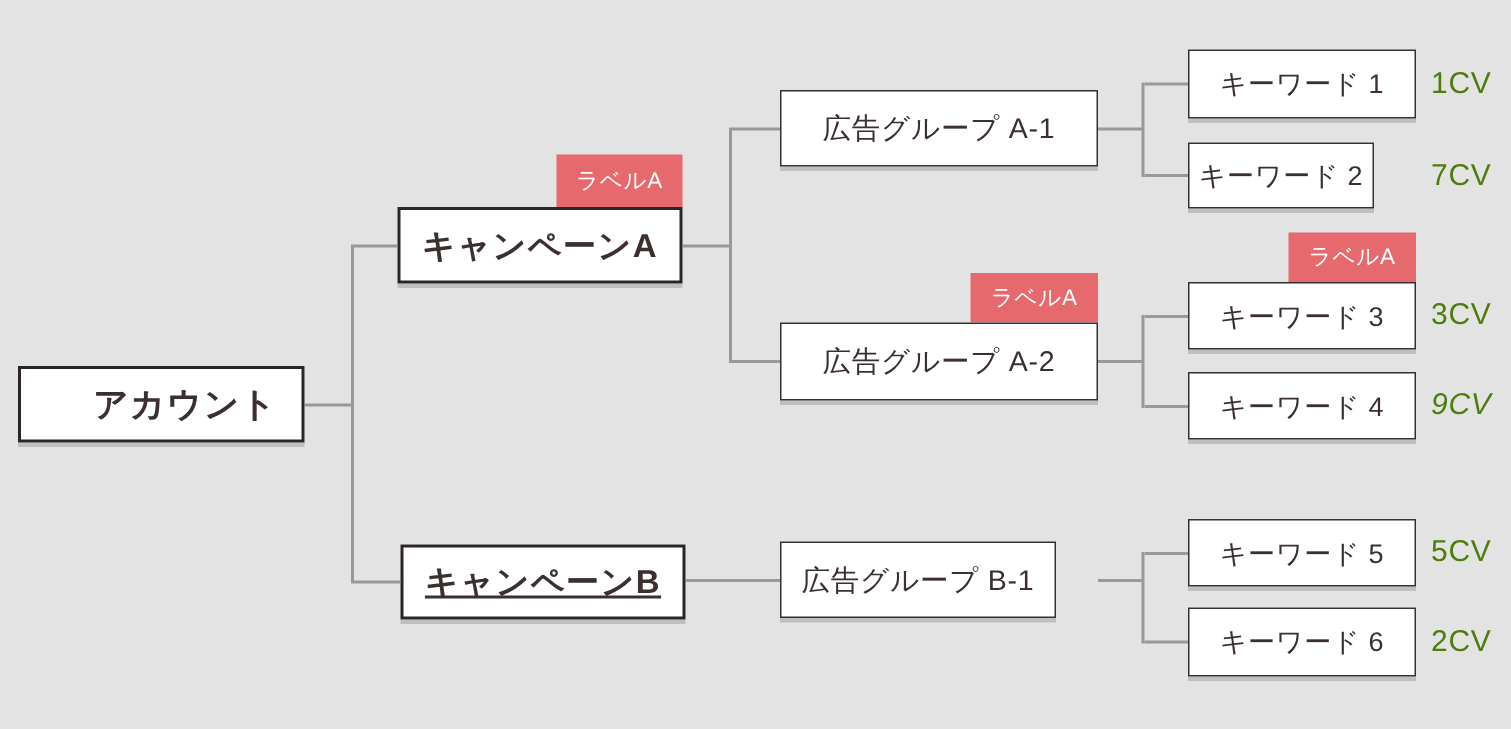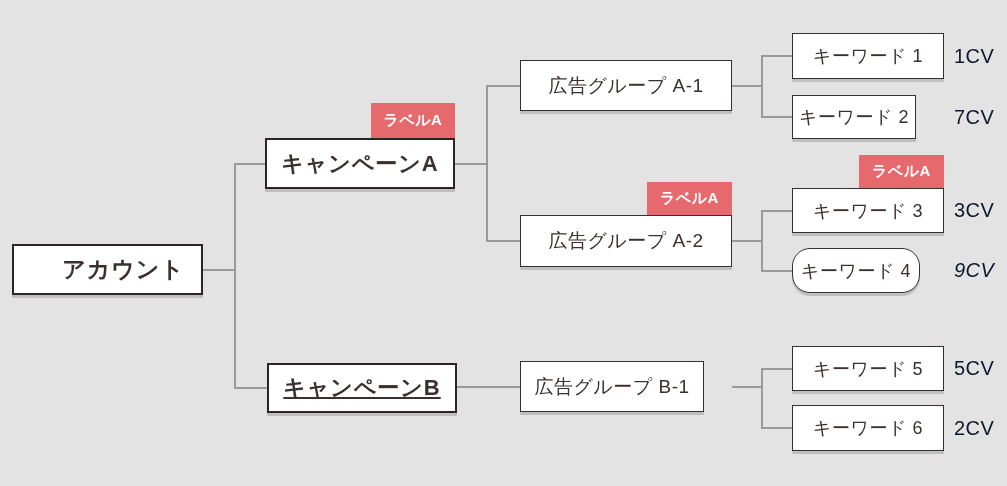--- a/index.html
+++ b/index.html
@@ -23,27 +23,27 @@
     white-space:nowrap;
   }
   .lvl-top{border:2px solid var(--box-border,#2b2525);font-weight:bold;font-size:23px;letter-spacing:1px;padding-left:32px;}
   .lvl-camp{border:2px solid var(--box-border,#2b2525);font-weight:bold;font-size:22px;letter-spacing:1px;}
   .lvl-adg{border:1.5px solid #352f2f;font-size:19px;letter-spacing:0.5px;}
   .lvl-kw{border:1.5px solid #352f2f;font-size:18px;letter-spacing:0.5px;}
   .badge{
     position:absolute;
     background:var(--badge-bg,#e5696d);
     color:var(--badge-text,#fff);
-    font-weight:bold;font-size:15px;
+    font-weight:normal;font-size:15px;
     display:flex;align-items:center;justify-content:center;
     letter-spacing:0.5px;
   }
   .cv{
     position:absolute;
-    font-size:20px;color:#0f172a;
+    font-size:20px;color:#4d7c0f;
     display:flex;align-items:center;
     height:24px;letter-spacing:0.5px;
   }
   .line{position:absolute;background:var(--connector,#999);}
 </style>
 </head>
 <body>
 
 <div class="canvas">
 
@@ -91,21 +91,21 @@
   <div class="node lvl-kw" style="left:792px;top:33px;width:152px;height:46px;">キーワード 1</div>
   <div class="cv" style="left:954px;top:44px;">1CV</div>
 
   <div class="node lvl-kw" style="left:792px;top:95px;width:124px;height:44px;">キーワード 2</div>
   <div class="cv" style="left:954px;top:105px;">7CV</div>
 
   <div class="badge" style="left:859px;top:155px;width:85px;height:33px;">ラベルA</div>
   <div class="node lvl-kw" style="left:792px;top:188px;width:152px;height:45px;">キーワード 3</div>
   <div class="cv" style="left:954px;top:198px;">3CV</div>
 
-  <div class="node lvl-kw" style="left:792px;top:248px;width:128px;height:45px;border-radius:18px;">キーワード 4</div>
+  <div class="node lvl-kw" style="left:792px;top:248px;width:152px;height:45px;">キーワード 4</div>
   <div class="cv" style="left:954px;top:258px;font-style:italic;">9CV</div>
 
   <div class="node lvl-kw" style="left:792px;top:346px;width:152px;height:45px;">キーワード 5</div>
   <div class="cv" style="left:954px;top:356px;">5CV</div>
 
   <div class="node lvl-kw" style="left:792px;top:405px;width:152px;height:46px;">キーワード 6</div>
   <div class="cv" style="left:954px;top:416px;">2CV</div>
 
 </div>
 

